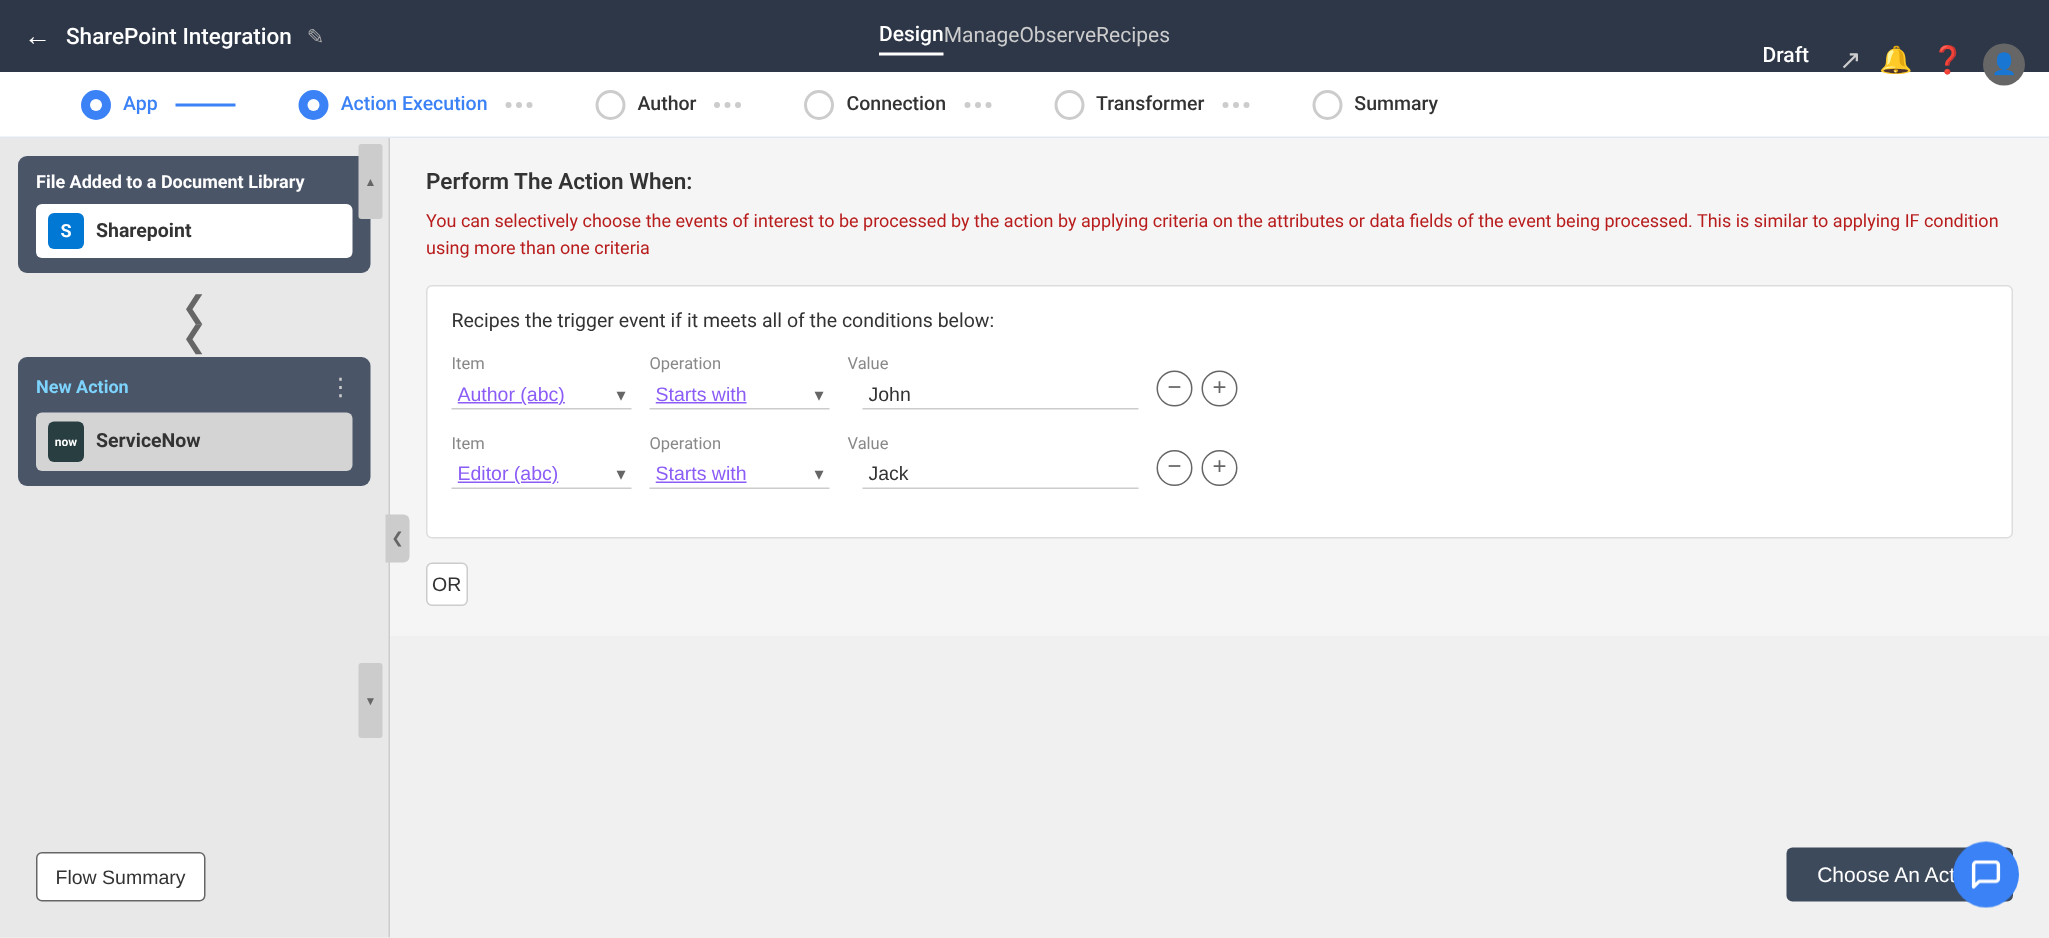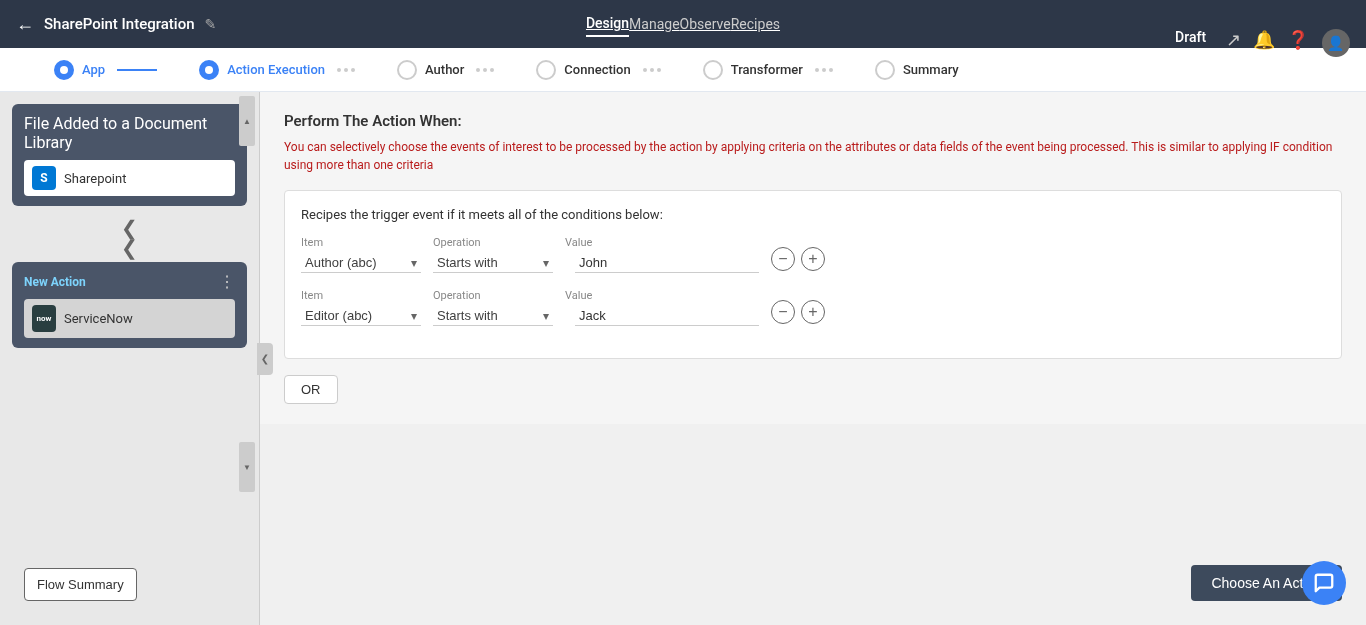--- a/index.html
+++ b/index.html
@@ -34,21 +34,20 @@
     .nav-edit-icon {
       color: #aaa;
       font-size: 14px;
       cursor: pointer;
     }
     .nav-center {
       flex: 1;
       display: flex;
       align-items: center;
       justify-content: center;
-      text-decoration: underline;
     }
     .nav-tab {
       color: #ccc;
       font-size: 14px;
       cursor: pointer;
       padding: 4px 0;
     }
     .nav-tab.active {
       color: white;
       border-bottom: 2px solid white;
@@ -174,22 +173,22 @@
     }
 
     .trigger-card {
       margin: 12px;
       background: #4a5568;
       border-radius: 6px;
       padding: 10px 12px;
       color: white;
     }
     .trigger-title {
-      font-size: 16px;
-      font-weight: 400;
+      font-size: 12px;
+      font-weight: 700;
       color: white;
       margin-bottom: 8px;
     }
     .trigger-app {
       display: flex;
       align-items: center;
       gap: 8px;
       background: white;
       border-radius: 4px;
       padding: 6px 8px;
@@ -202,21 +201,21 @@
       display: flex;
       align-items: center;
       justify-content: center;
       color: white;
       font-size: 11px;
       font-weight: bold;
     }
     .app-name {
       font-size: 13px;
       color: #333;
-      font-weight: 400;
+      font-weight: 700;
     }
 
     .chevron-down {
       text-align: center;
       font-size: 18px;
       color: #666;
       margin: 4px 0;
     }
 
     .action-card {
@@ -345,26 +344,27 @@
     .field-label {
       font-size: 11px;
       color: #888;
     }
 
     .field-select {
       border: none;
       border-bottom: 1px solid #ccc;
       background: transparent;
       font-size: 13px;
-      color: #404040;
+      color: #8b5cf6;
       padding: 2px 4px;
       cursor: pointer;
       outline: none;
       min-width: 120px;
       appearance: none;
+      text-decoration: underline;
       -webkit-appearance: none;
     }
 
     .select-wrapper {
       position: relative;
       display: inline-block;
     }
     .select-wrapper::after {
       content: '▾';
       position: absolute;
@@ -407,21 +407,21 @@
       justify-content: center;
       font-size: 16px;
       color: #666;
       line-height: 1;
     }
 
     .or-btn {
       border: 1px solid #ccc;
       border-radius: 4px;
       background: white;
-      padding: 6px 16px;
+      padding: 6px 3px;
       font-size: 13px;
       color: #333;
       cursor: pointer;
     }
 
     .choose-action-btn {
       position: absolute;
       bottom: 24px;
       right: 24px;
       background: #3d4a5c;

